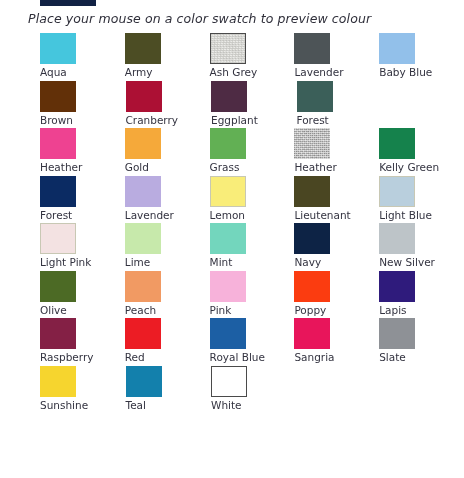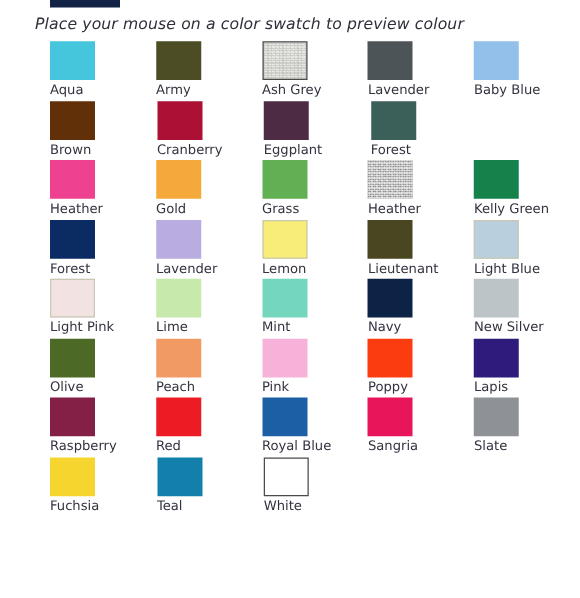--- a/index.html
+++ b/index.html
@@ -247,21 +247,21 @@
         <div class="swatch-label">Sangria</div>
       </div>
       <div class="swatch-cell">
         <div class="swatch-chip" style="background: rgb(142, 145, 150);"></div>
         <div class="swatch-label">Slate</div>
       </div>
     </div>
     <div class="swatch-row">
       <div class="swatch-cell">
         <div class="swatch-chip" style="background: rgb(246, 213, 46);"></div>
-        <div class="swatch-label">Fuchsia</div>
+        <div class="swatch-label">Sunshine</div>
       </div>
       <div class="swatch-cell">
         <div class="swatch-chip" style="background: rgb(19, 128, 172);"></div>
         <div class="swatch-label">Teal</div>
       </div>
       <div class="swatch-cell">
         <div class="swatch-chip" style="background: rgb(255, 255, 255); border: 1px solid rgb(74, 74, 74); box-sizing: border-box;"></div>
         <div class="swatch-label">White</div>
       </div>
     </div>

